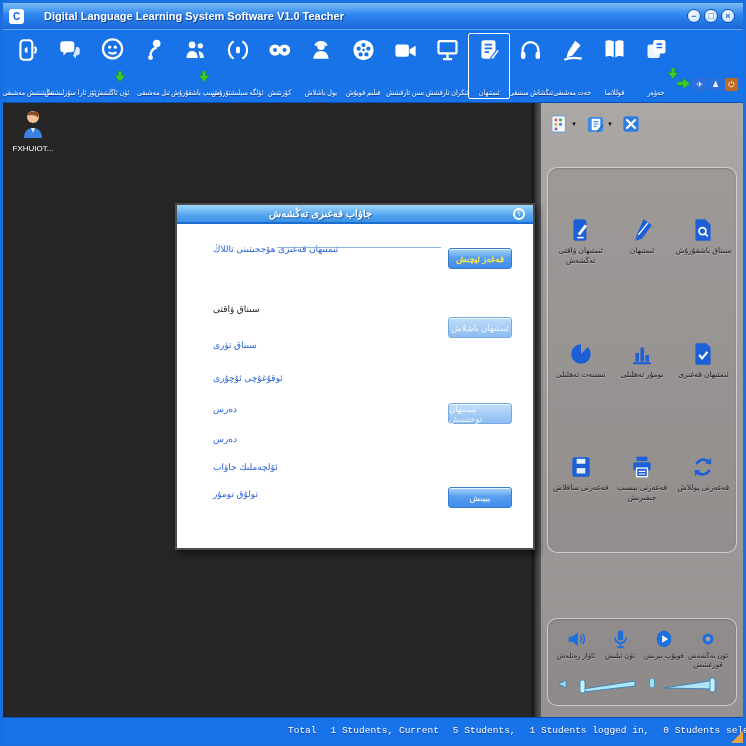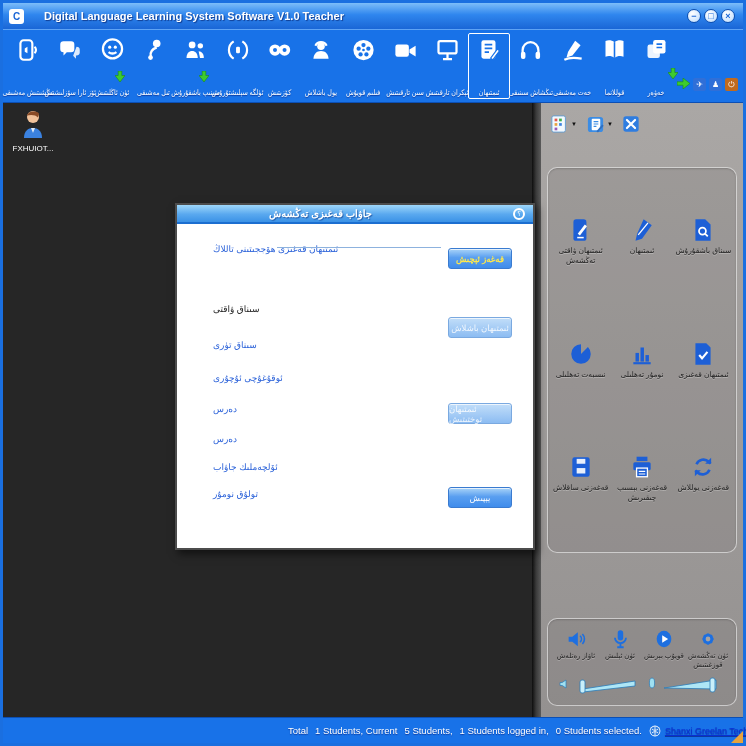--- a/index.html
+++ b/index.html
@@ -77,22 +77,22 @@
   .av { margin:auto 2px 11px; flex:0 0 88px; display:flex; flex-direction:column; padding:9px 6px 5px; }
   .av-row { display:flex; justify-content:space-around; direction:rtl; }
   .av-item { width:44px; text-align:center; }
   .av-item svg { width:22px; height:22px; display:block; margin:0 auto 2px; }
   .av-label { font-size:7px; color:#1d1d1d; line-height:1.25; text-shadow:0 1px 0 rgba(255,255,255,.28); }
   .sliders { display:flex; justify-content:space-around; align-items:center; margin-top:4px; }
   .slider-group { display:flex; align-items:center; gap:3px; }
 
   
   .statusbar { height:26px; flex:0 0 26px; background:#1872e8; border-top:1px solid #0c4fb4;
-               display:flex; align-items:center; gap:7px; padding-left:285px; padding-right:10px;
-               color:#fff; font-size:9.5px; position:relative; }
+               display:flex; align-items:center; gap:14px; padding-left:285px; padding-right:10px;
+               color:#fff; font-size:9.5px; position:relative;font-family:Liberation Mono, monospace; }
   .statusbar span { white-space:nowrap; text-shadow:0 1px 1px rgba(0,0,90,.5); }
   .company { margin-left:auto; display:flex; align-items:center; gap:4px; }
   .company a { color:#0a2fd4; font-size:9px; text-decoration:underline; white-space:nowrap; }
   .grip { position:absolute; right:0; bottom:0; width:0; height:0;
           border-bottom:12px solid #e8a33d; border-left:12px solid transparent; }
 </style>
 </head>
 <body>
 
 <div class="app">

